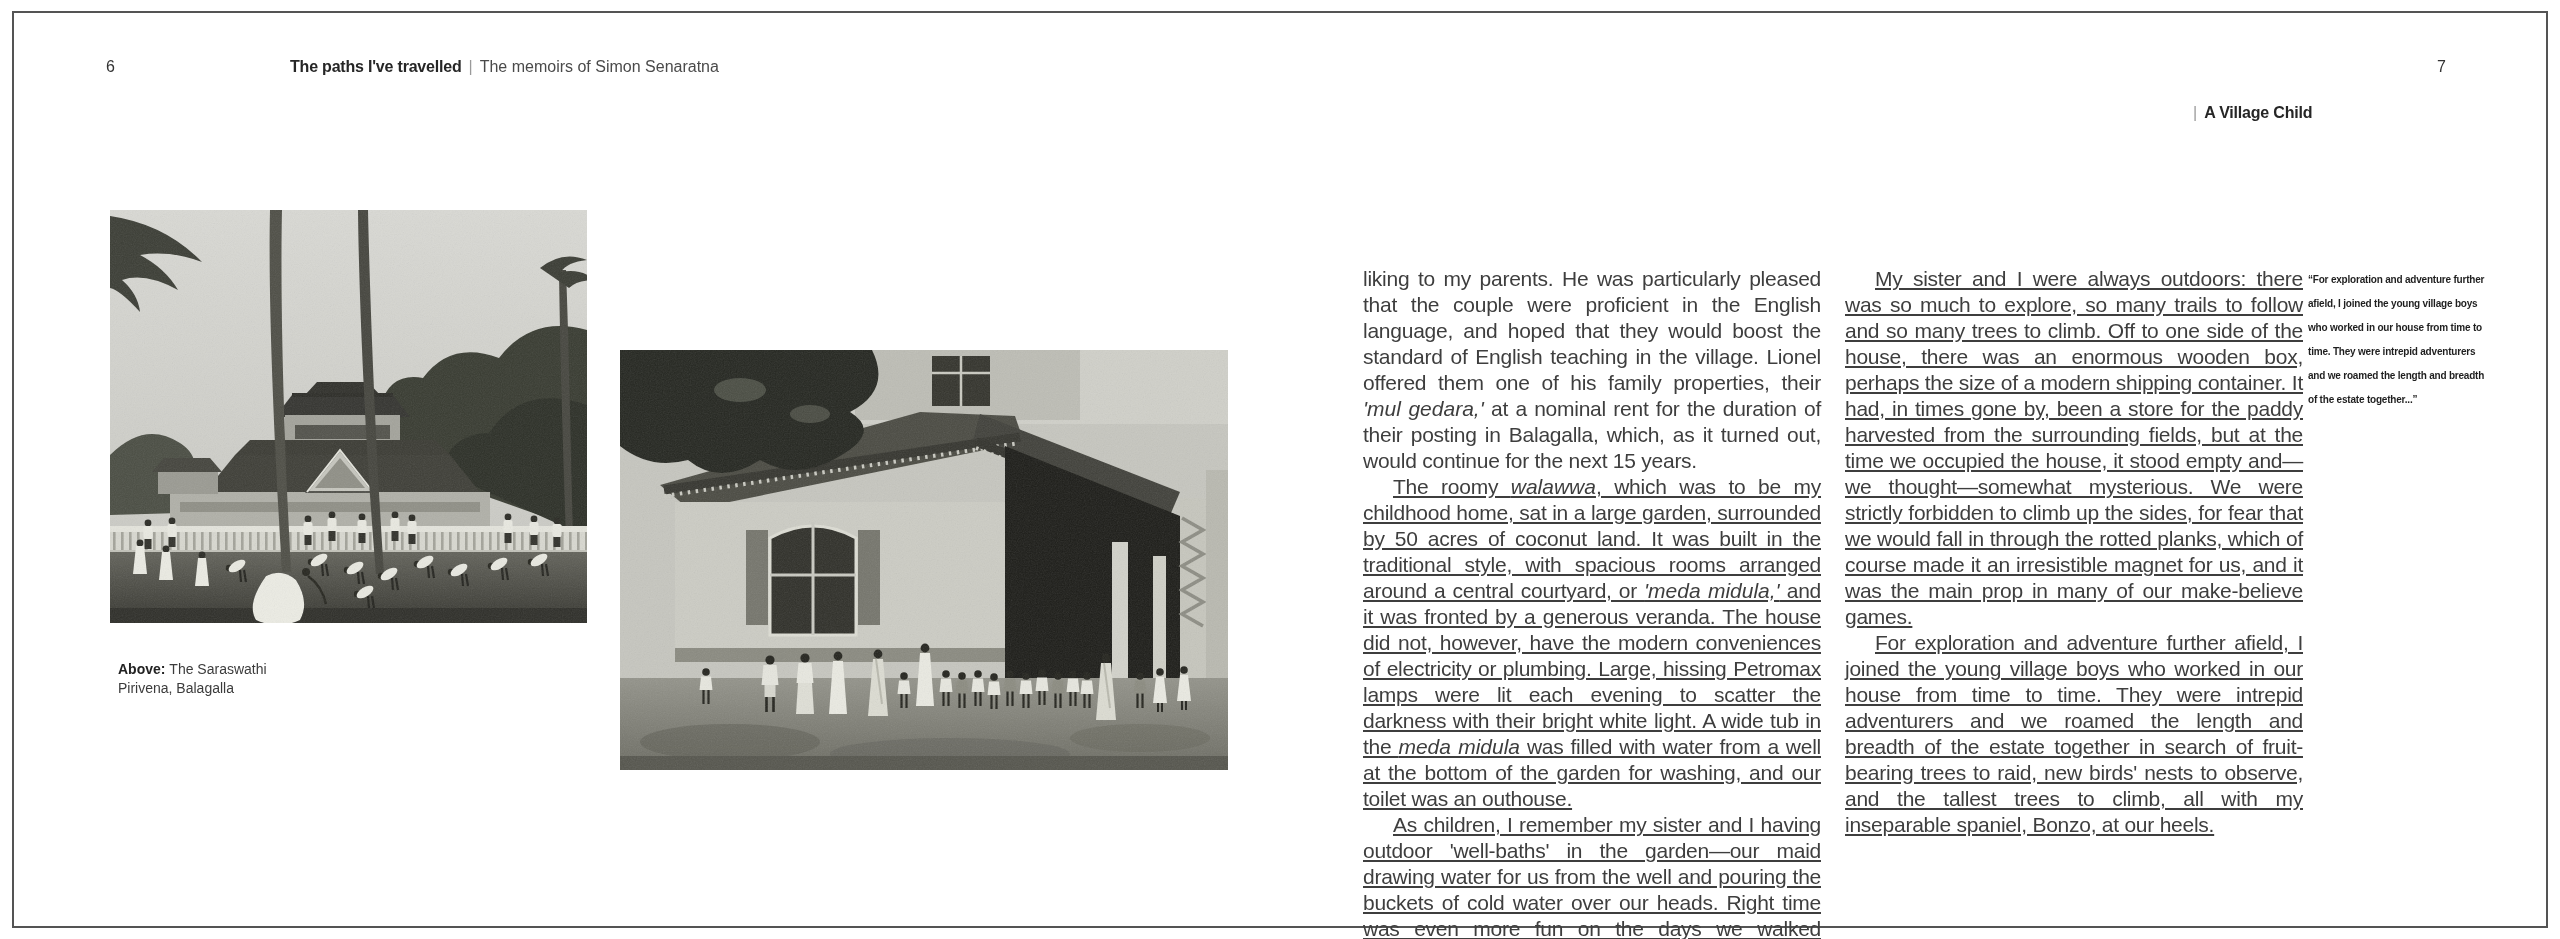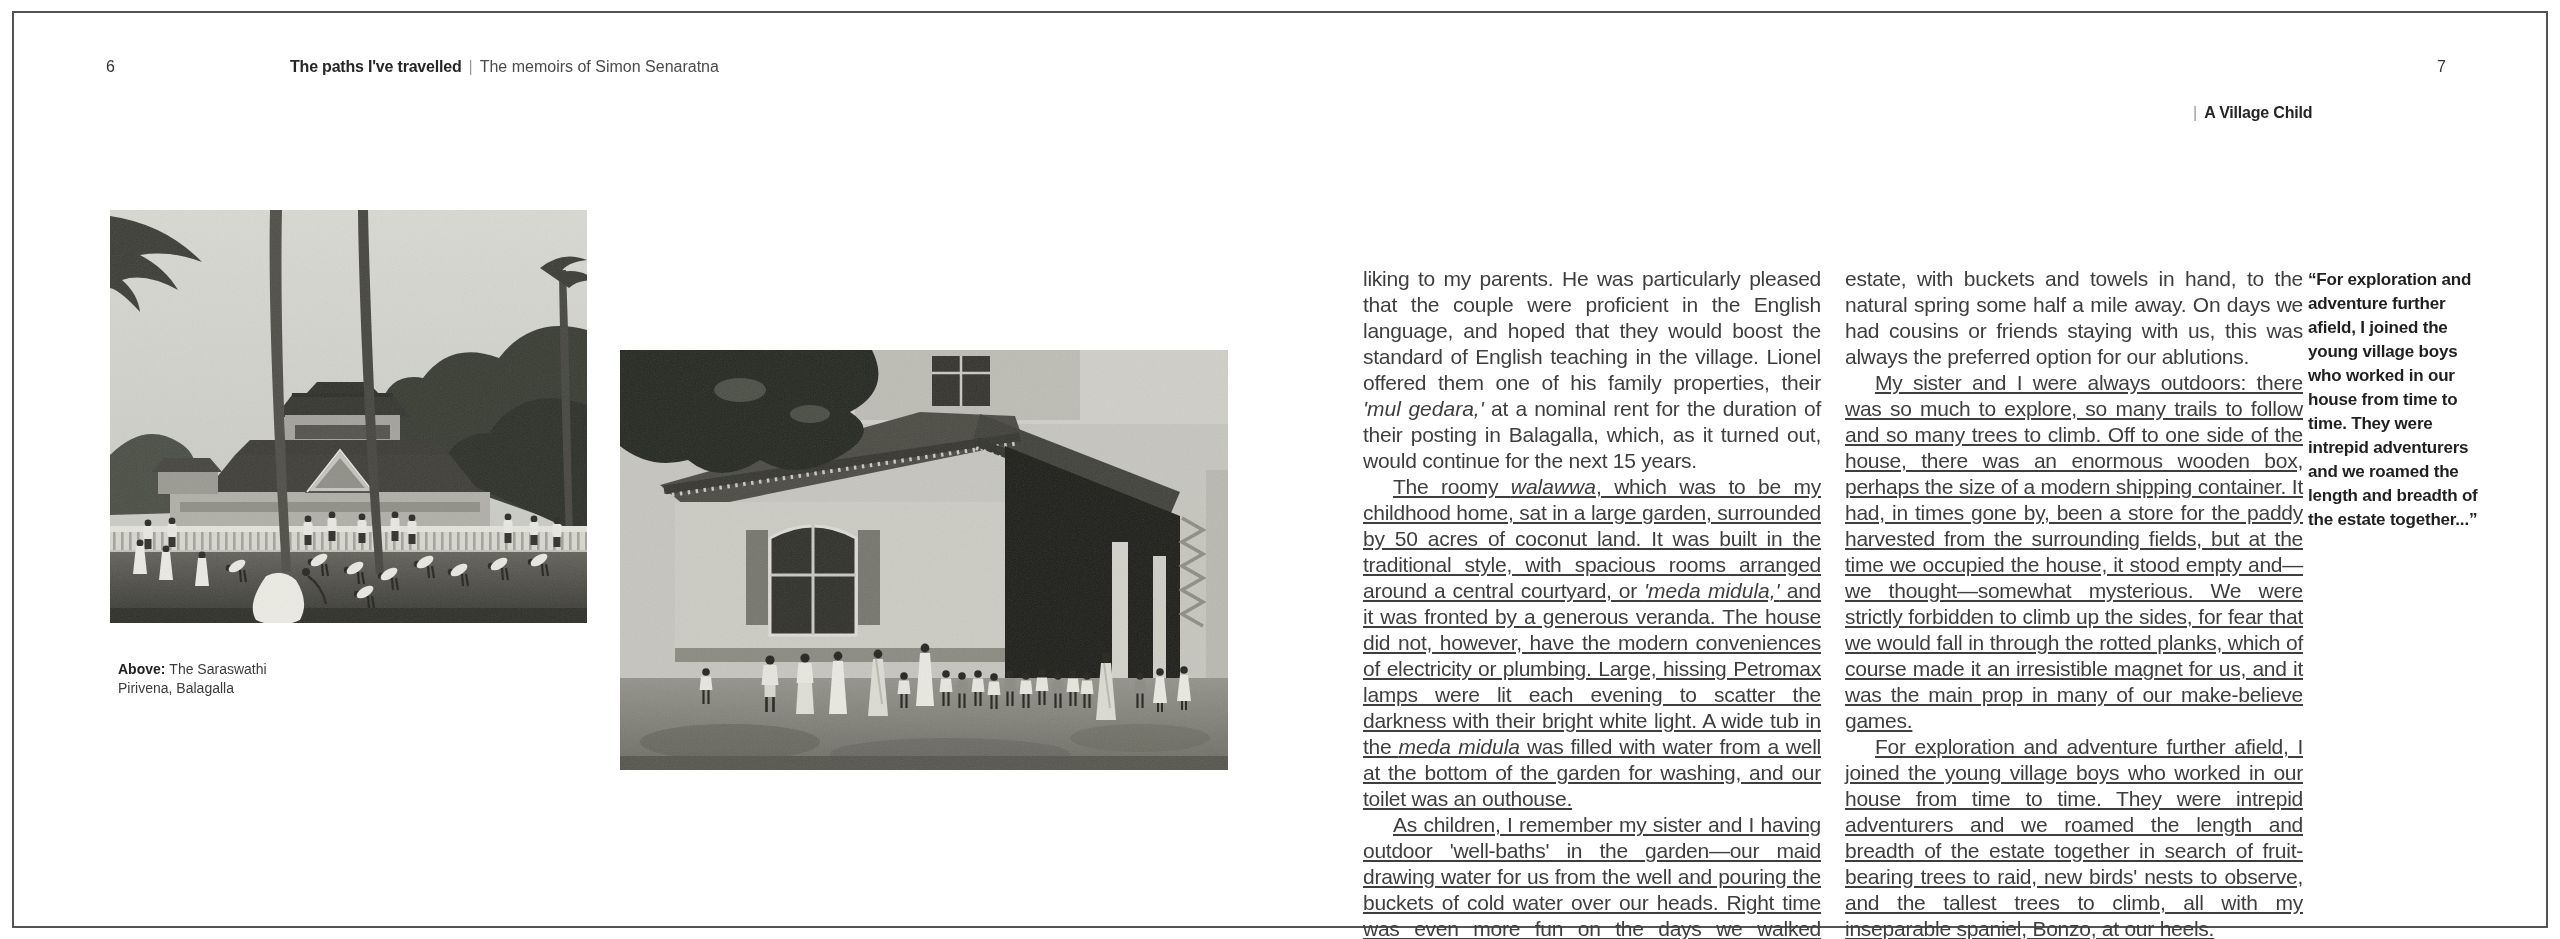--- a/index.html
+++ b/index.html
@@ -32,21 +32,21 @@
   
   .col{position:absolute;top:266px;width:458px;font-size:21px;line-height:26px;
        text-align:justify;letter-spacing:-0.25px;color:#3e3e3e;}
   .col-1{left:1363px;}
   .col-2{left:1845px;}
   .col p{margin:0;}
   .col p.indent{text-indent:30px;text-decoration:underline;}
   .col i{letter-spacing:0;}
 
   
-  .pull-quote{position:absolute;left:2308px;top:268px;width:182px;font-size:17px;
+  .pull-quote{position:absolute;left:2308px;top:268px;width:182px;font-size:10px;
               line-height:24px;font-weight:bold;color:#1f1f1f;letter-spacing:-0.2px;}
 </style>
 </head>
 <body>
 
 <div class="spread">
   <div class="frame"></div>
 
   <span class="pagenum pn-left">6</span>
   <div class="rhead rh-left">
@@ -280,19 +280,18 @@
   <div class="captions">
       <p><b>Above: </b><span>The Saraswathi Pirivena, Balagalla</span></p>
     </div>
 
   <div class="col col-1">
       <p><span>liking to my parents. He was particularly pleased that the couple were proficient in the English language, and hoped that they would boost the standard of English teaching in the village. Lionel offered them one of his family properties, their </span><i>'mul gedara,'</i><span> at a nominal rent for the duration of their posting in Balagalla, which, as it turned out, would continue for the next 15 years.</span></p>
       <p class="indent"><span>The roomy </span><i>walawwa</i><span>, which was to be my childhood home, sat in a large garden, surrounded by 50 acres of coconut land. It was built in the traditional style, with spacious rooms arranged around a central courtyard, or </span><i>'meda midula,'</i><span> and it was fronted by a generous veranda. The house did not, however, have the modern conveniences of electricity or plumbing. Large, hissing Petromax lamps were lit each evening to scatter the darkness with their bright white light. A wide tub in the </span><i>meda midula</i><span> was filled with water from a well at the bottom of the garden for washing, and our toilet was an outhouse.</span></p>
       <p class="indent"><span>As children, I remember my sister and I having outdoor 'well-baths' in the garden—our maid drawing water for us from the well and pouring the buckets of cold water over our heads. Right time was even more fun on the days we walked through the coconut</span></p>
     </div>
   <div class="col col-2">
-      <p><span>estate, with buckets and towels in hand, to the natural spring some half a mile away. On days we had cousins or friends staying with us, this was always the preferred option for our ablutions.</span></p>
       <p class="indent"><span>My sister and I were always outdoors: there was so much to explore, so many trails to follow and so many trees to climb. Off to one side of the house, there was an enormous wooden box, perhaps the size of a modern shipping container. It had, in times gone by, been a store for the paddy harvested from the surrounding fields, but at the time we occupied the house, it stood empty and—we thought—somewhat mysterious. We were strictly forbidden to climb up the sides, for fear that we would fall in through the rotted planks, which of course made it an irresistible magnet for us, and it was the main prop in many of our make-believe games.</span></p>
       <p class="indent"><span>For exploration and adventure further afield, I joined the young village boys who worked in our house from time to time. They were intrepid adventurers and we roamed the length and breadth of the estate together in search of fruit-bearing trees to raid, new birds' nests to observe, and the tallest trees to climb, all with my inseparable spaniel, Bonzo, at our heels.</span></p>
     </div>
 
   <div class="pull-quote">“For exploration and adventure further afield, I joined the young village boys who worked in our house from time to time. They were intrepid adventurers and we roamed the length and breadth of the estate together...”</div>
 </div>
 
 </body></html>

